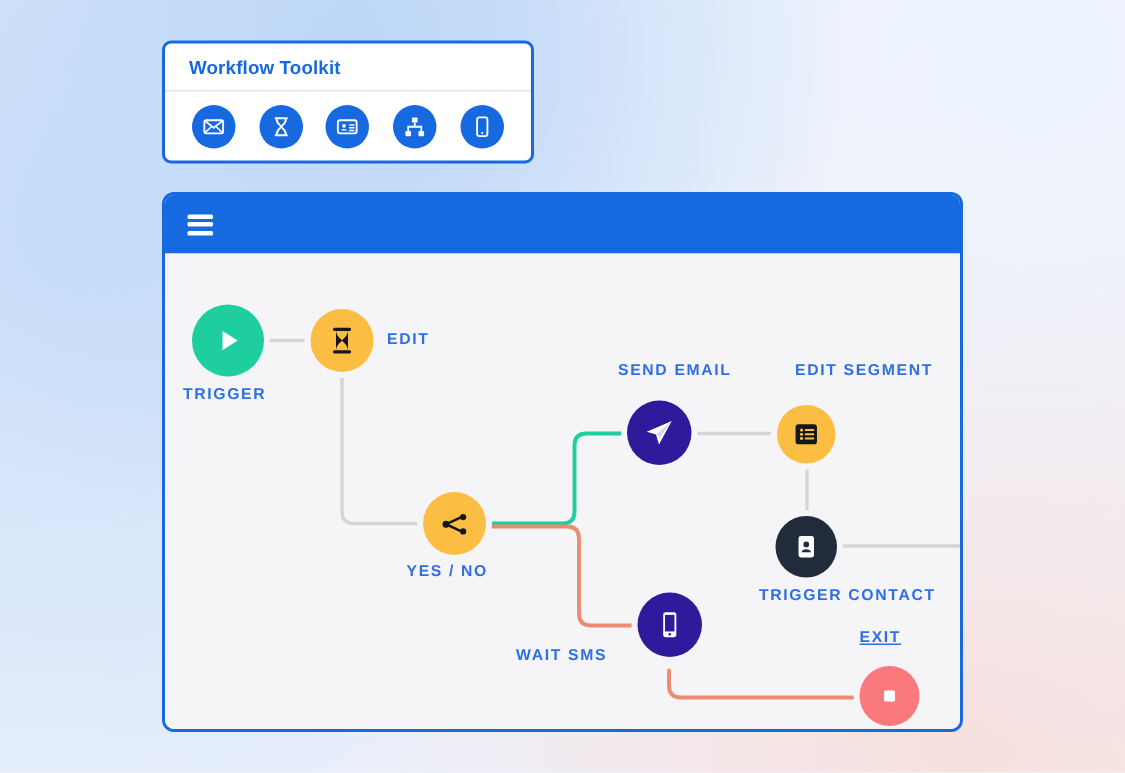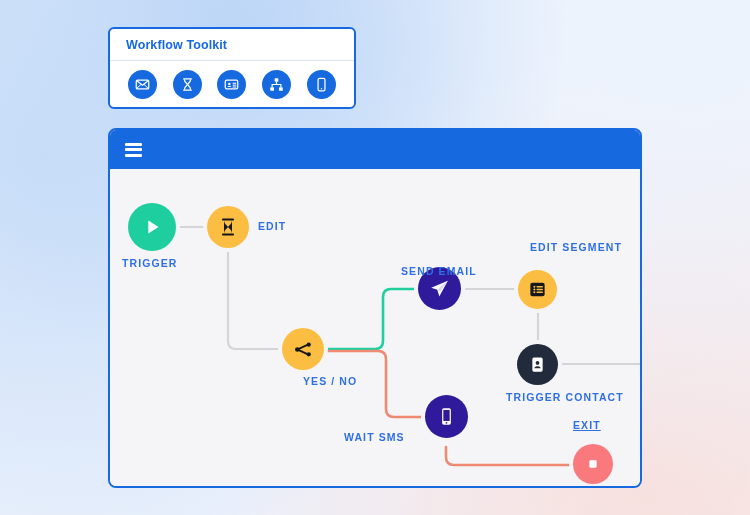--- a/index.html
+++ b/index.html
@@ -264,31 +264,31 @@
         <span>
           <svg width="21" height="21" viewBox="0 0 24 24">
             <circle cx="5" cy="12" r="2.7" fill="#15171c"></circle>
             <circle cx="18" cy="6.5" r="2.4" fill="#15171c"></circle>
             <circle cx="18" cy="17.5" r="2.4" fill="#15171c"></circle>
             <path d="M7.3 11 L15.8 7" stroke="#15171c" stroke-width="1.9" stroke-linecap="round"></path>
             <path d="M7.3 13 L15.8 17" stroke="#15171c" stroke-width="1.9" stroke-linecap="round"></path>
           </svg>
         </span>
       </div>
-      <div class="node-label" style="left:161px; top:206px;margin-left:32px;">YES / NO</div>
+      <div class="node-label" style="left:161px; top:206px;">YES / NO</div>
 
       <div class="node" style="left:308px; top:98px; width:43px; height:43px; background:#2E1A9B;">
         <span>
           <svg width="21" height="21" viewBox="0 0 24 24">
             <path d="M21.5 3 L2.5 11.2 L9.5 13.3 L11.8 21 Z" fill="#ffffff"></path>
             <path d="M9.5 13.3 L21.5 3 L12.6 15.5 Z" fill="#d9d4f2"></path>
           </svg>
         </span>
       </div>
-      <div class="node-label" style="left:291px; top:72px;margin-top:24px;">SEND EMAIL</div>
+      <div class="node-label" style="left:302px; top:72px;">SEND EMAIL</div>
 
       <div class="node" style="left:408px; top:101px; width:39px; height:39px; background:#FBBE42;">
         <span>
           <svg width="19" height="19" viewBox="0 0 24 24">
             <rect x="3" y="3.5" width="18" height="17" rx="2.5" fill="#15171c"></rect>
             <circle cx="8" cy="8.5" r="1.3" fill="#FBBE42"></circle>
             <circle cx="8" cy="12" r="1.3" fill="#FBBE42"></circle>
             <circle cx="8" cy="15.5" r="1.3" fill="#FBBE42"></circle>
             <path d="M11.5 8.5 H18 M11.5 12 H18 M11.5 15.5 H18" stroke="#FBBE42" stroke-width="1.7" stroke-linecap="round"></path>
           </svg>

